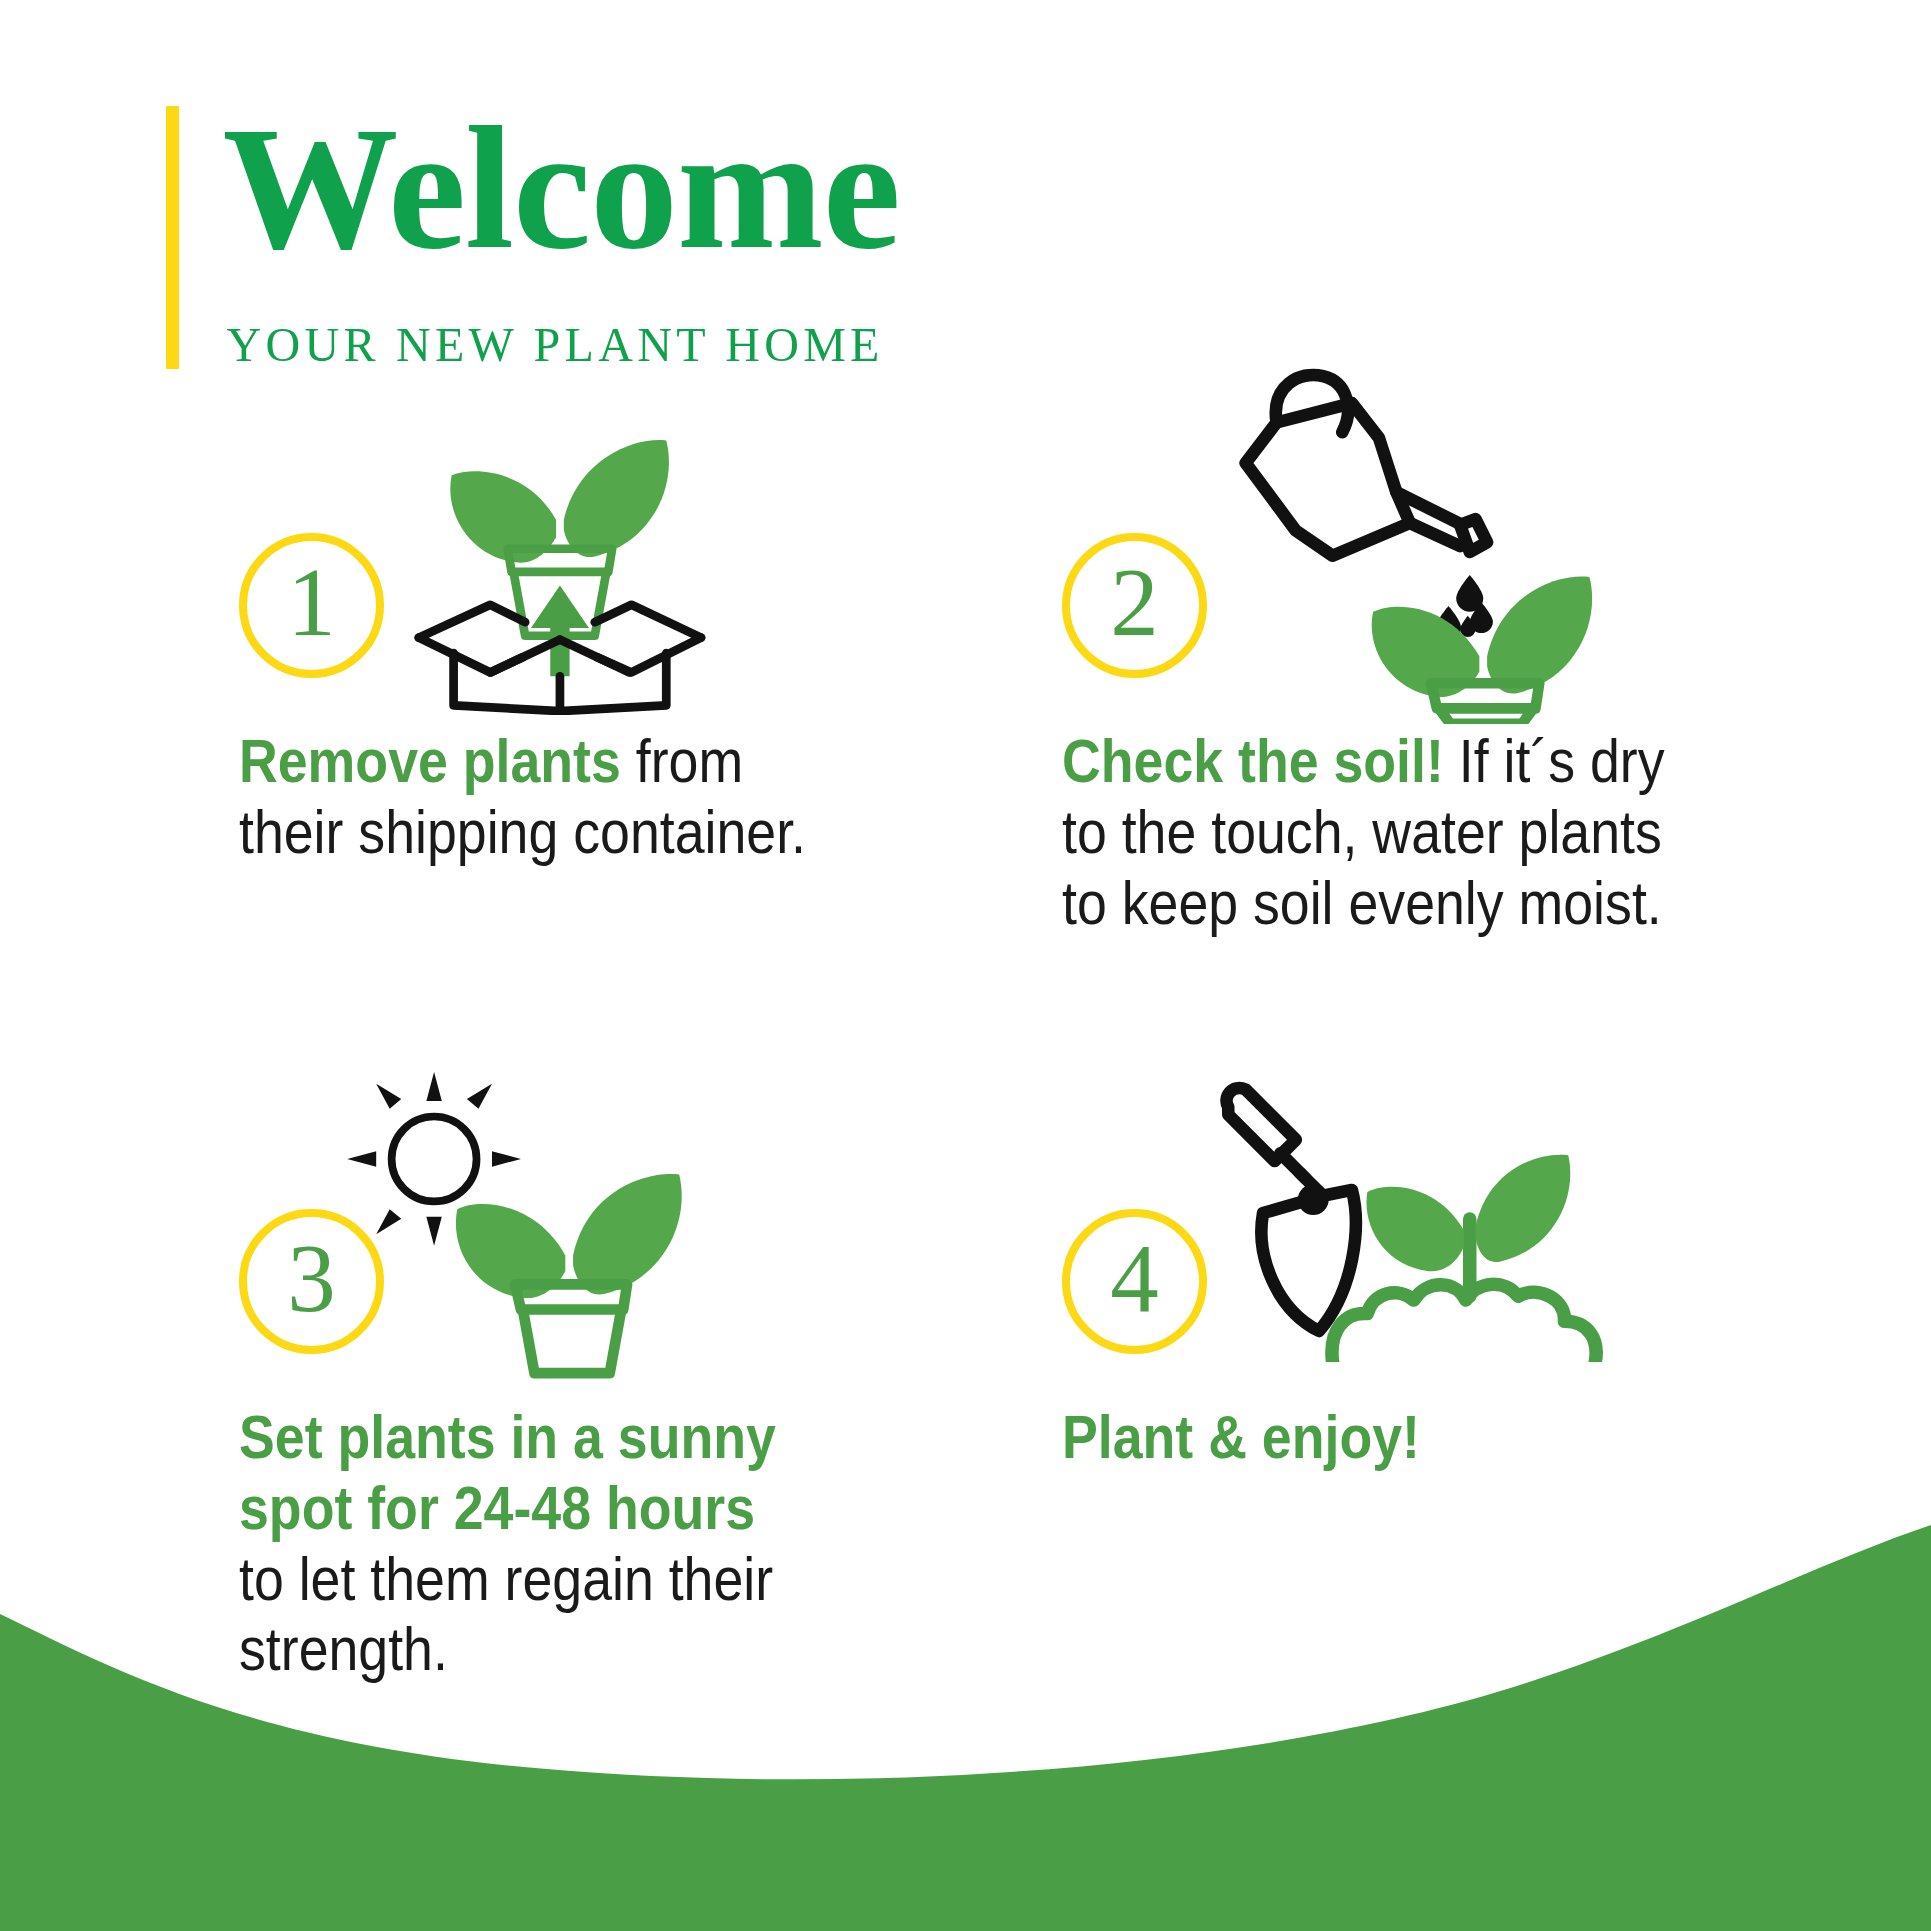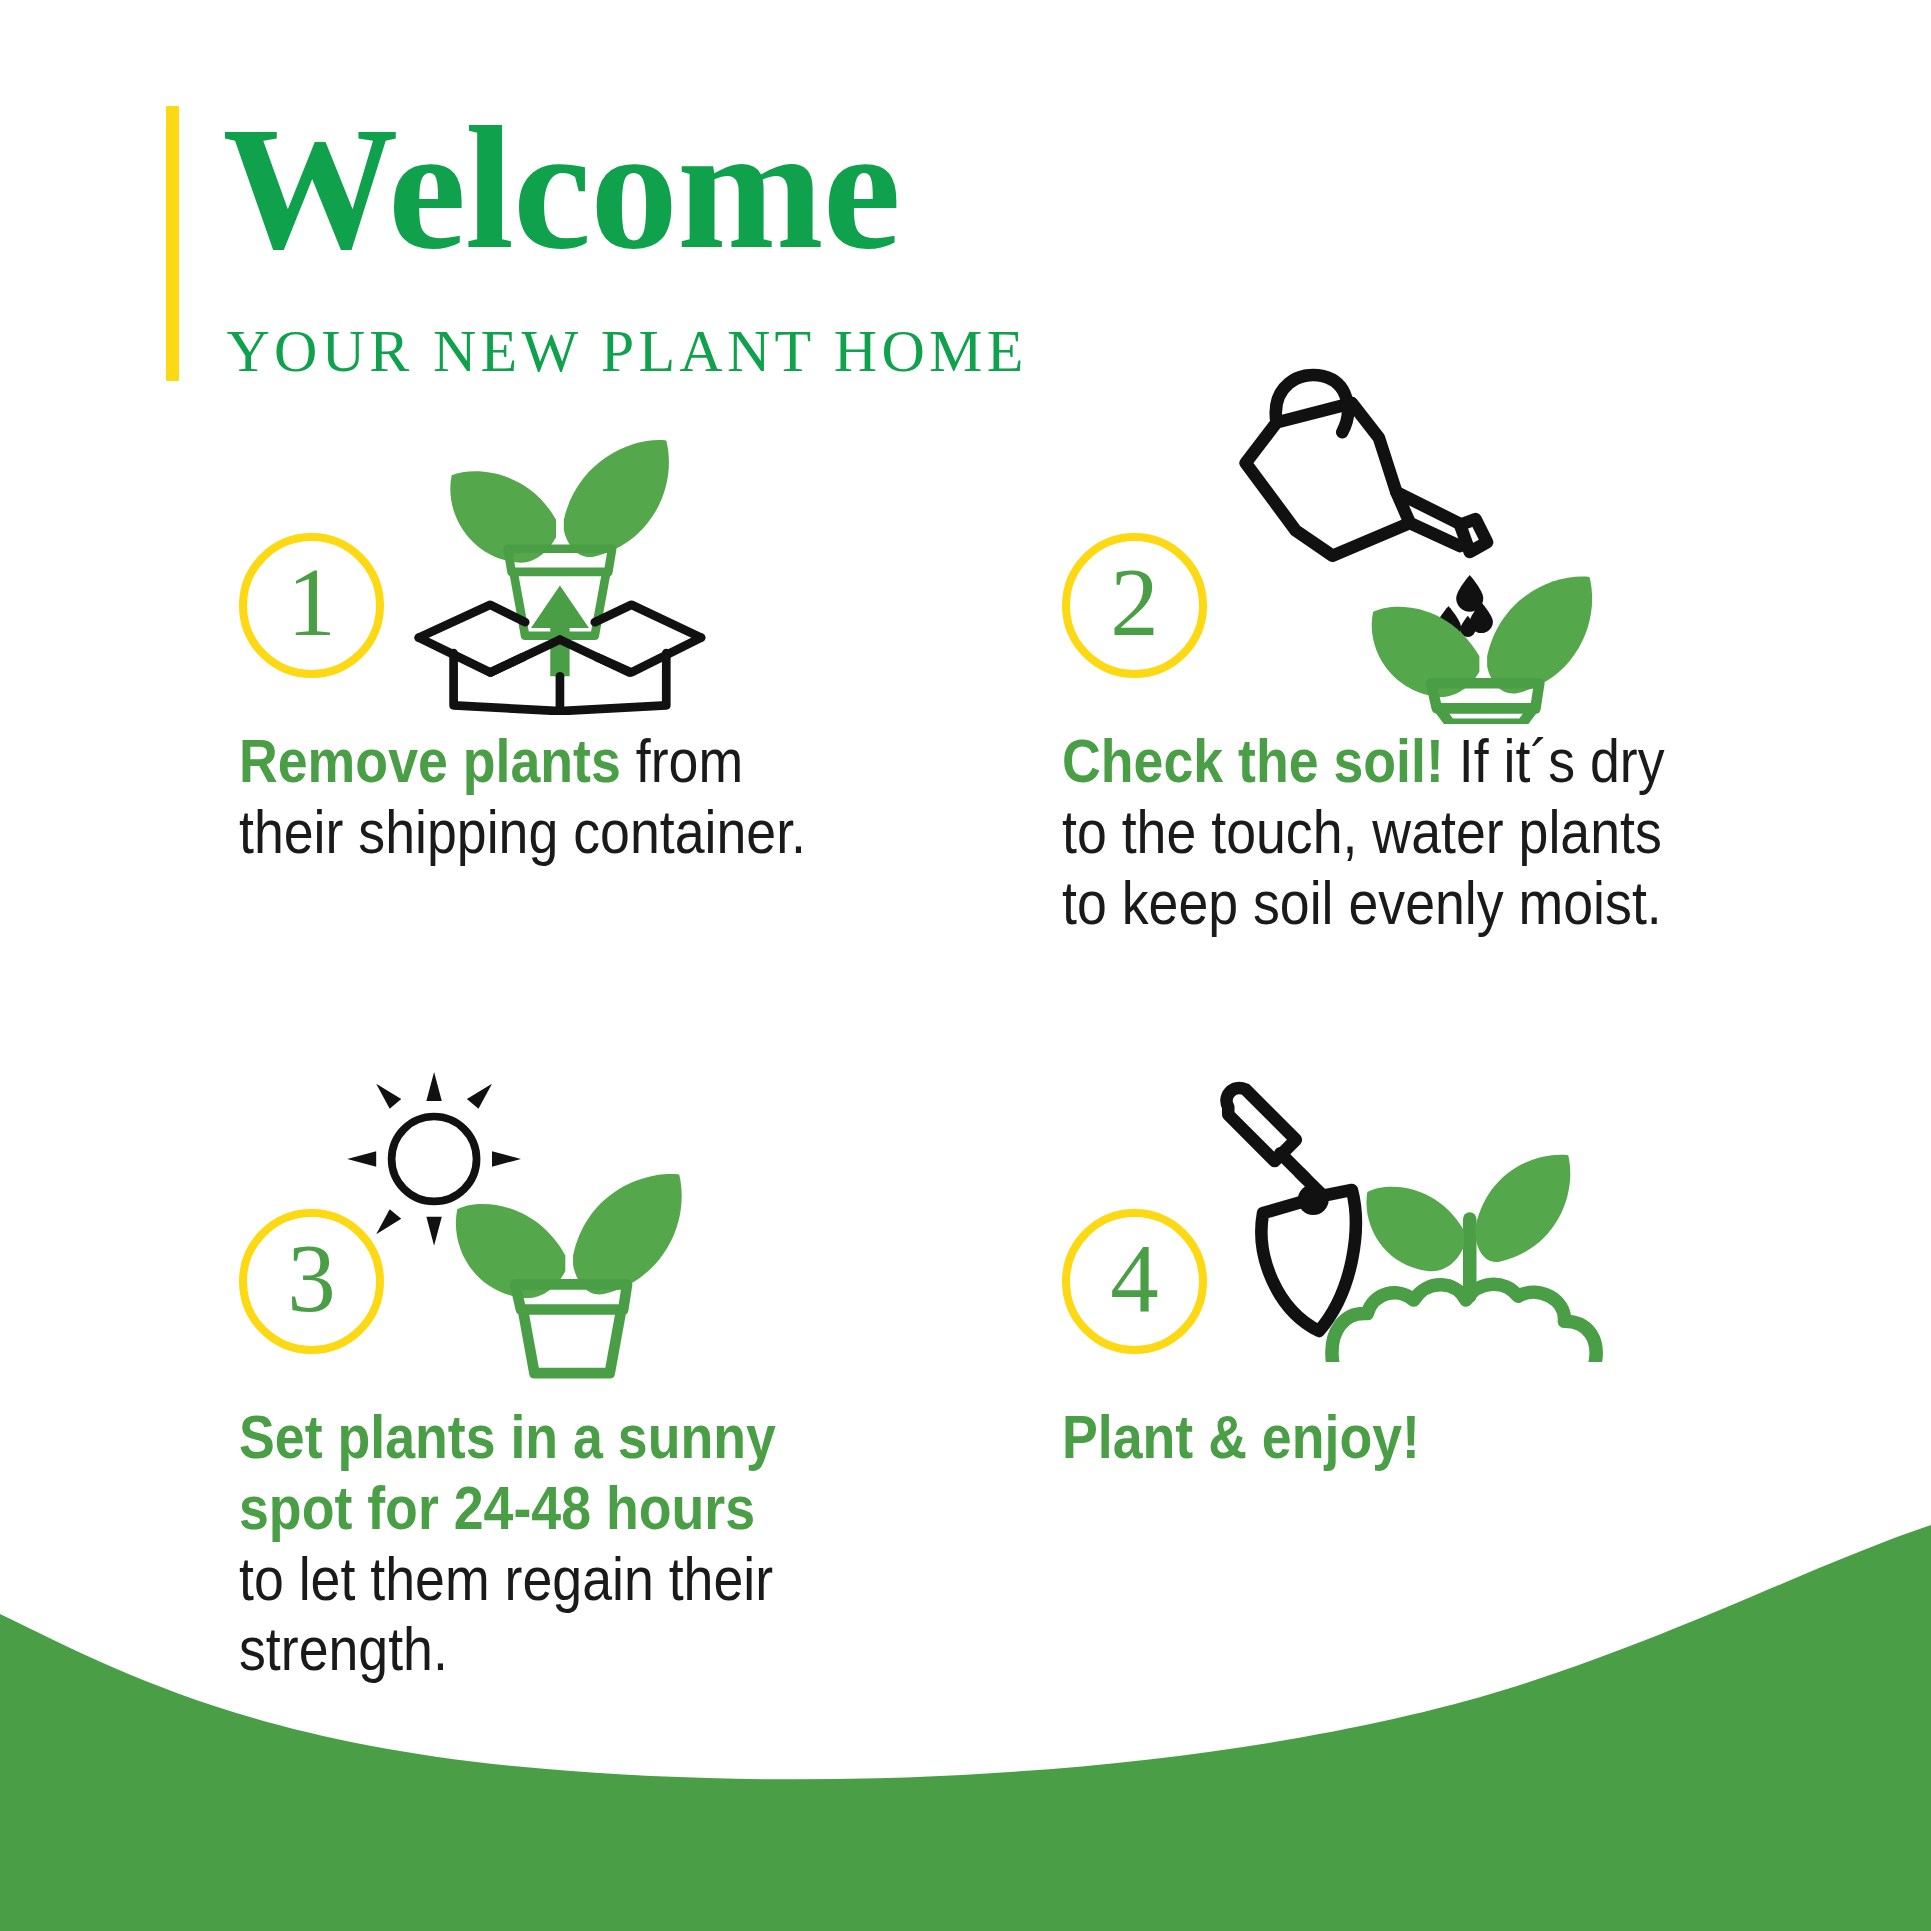--- a/index.html
+++ b/index.html
@@ -43,21 +43,21 @@
     font-weight: bold;
     font-size: 176px;
     line-height: 0.93;
     color: #0FA14B;
     margin: 0;
     letter-spacing: -1px;
   }
   #sub-title {
     font-family: "Liberation Serif", "DejaVu Serif", serif;
     font-weight: normal;
-    font-size: 60px;
+    font-size: 48px;
     color: #0FA14B;
     letter-spacing: 4.3px;
     margin: 11.6px 0 0 3.9px;
     line-height: 1;
   }
 
   
   .step {
     position: absolute;
   }

